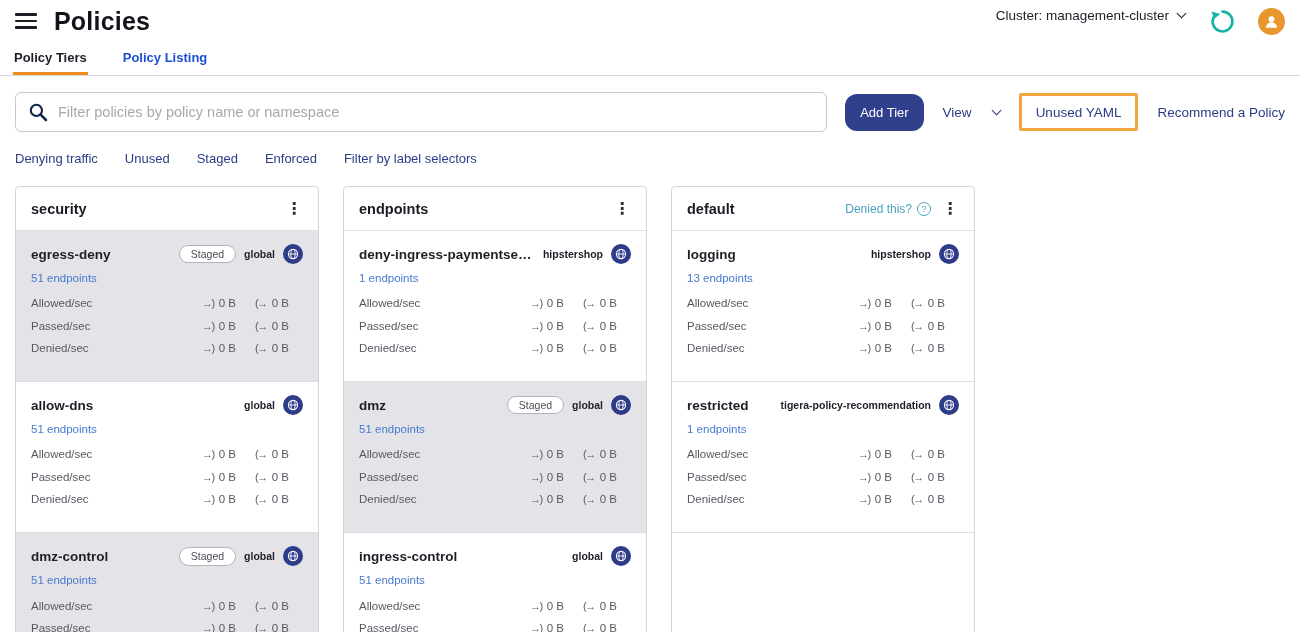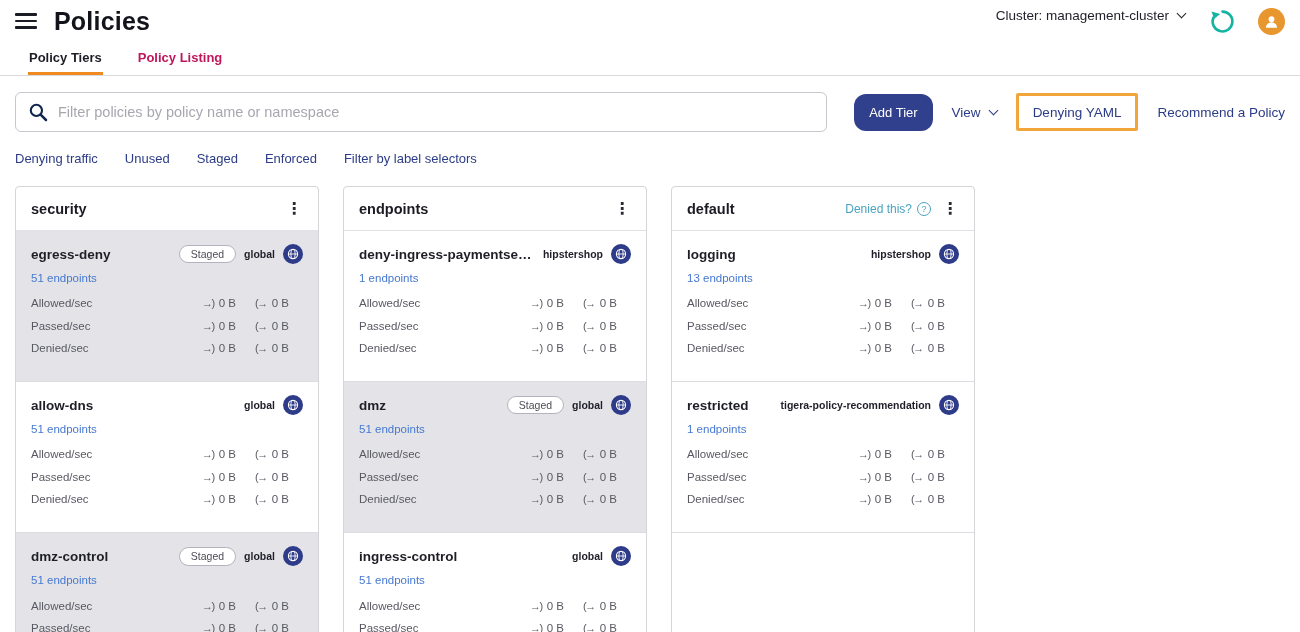--- a/index.html
+++ b/index.html
@@ -12,32 +12,32 @@
   .hamburger { width:22px; height:16px; display:flex; flex-direction:column; justify-content:space-between; cursor:pointer; }
   .hamburger span { display:block; height:2.6px; background:#1c1c24; border-radius:1px; }
   .app-title { margin-left:17px; font-size:25px; font-weight:800; color:#13131b; letter-spacing:.2px; }
   .top-right { margin-left:auto; display:flex; align-items:flex-start; }
   .cluster { display:flex; align-items:center; font-size:13.5px; color:#22222c; cursor:pointer; }
   .chev { display:inline-block; width:7px; height:7px; border-right:1.6px solid currentColor; border-bottom:1.6px solid currentColor; transform:rotate(45deg); margin-left:9px; margin-top:-4px; }
   .histbtn { margin-left:24px; cursor:pointer; display:flex; }
   .avatar { margin-left:22px; width:27px; height:27px; border-radius:50%; background:#E8962E; display:flex; align-items:center; justify-content:center; cursor:pointer; }
 
   
-  .tabbar { display:flex; padding:0 28px; border-bottom:1px solid #d9d9de; height:34px; }
-  .tab { font-size:13px; font-weight:700; color:#be185d; padding:0 1px; margin-right:34px; display:flex; align-items:center; cursor:pointer; border-bottom:3px solid transparent; }
+  .tabbar { display:flex; padding:0 13px; border-bottom:1px solid #d9d9de; height:34px; }
+  .tab { font-size:13px; font-weight:700; color:#1d4ed8; padding:0 1px; margin-right:34px; display:flex; align-items:center; cursor:pointer; border-bottom:3px solid transparent; }
   .tab.active { color:#1d1d26; border-bottom-color:#EF8A20; }
 
   
   .toolbar { display:flex; align-items:center; padding:16px 15px 0; }
   .search { width:812px; height:40px; border:1.5px solid #c7c7ce; border-radius:6px; display:flex; align-items:center; padding:16px 12px; gap:10px; background:#fff; }
   .search input { border:none; outline:none; flex:1; font-size:14.5px; color:#33333c; font-family:inherit; background:transparent; }
   .search input::placeholder { color:#a7a7b0; }
   .tool-right { margin-left:auto; display:flex; align-items:center; gap:19px; }
   .btn-primary { height:37px; padding:0 15px; background:#31408C; color:#fff; font-size:13px; border:none; border-radius:12px; font-family:inherit; cursor:pointer; }
-  .link-navy { color:#2C3C86; font-size:13.5px; cursor:pointer; display:flex; align-items:center; white-space:nowrap; background:none; border:none; font-family:inherit; }
+  .link-navy { color:#2C3C86; font-size:13.5px; cursor:pointer; display:flex; align-items:center; white-space:nowrap; background:none; border:none; font-family:inherit;gap:12px; }
   .btn-export { height:38px; padding:0 14px; background:#fff; color:#2C3C86; font-size:13.5px; border:3px solid #F2A53A; border-radius:2px; font-family:inherit; cursor:pointer; white-space:nowrap; }
 
   
   .filters { display:flex; gap:27px; padding:19px 15px 0; font-size:13px; color:#2C3C86; }
   .filters span { cursor:pointer; white-space:nowrap; }
 
   
   .board { display:flex; gap:24px; padding:20px 15px 0; align-items:stretch; height:620px; }
   .tier { width:304px; flex:none; border:1px solid #d4d4d9; border-radius:4px; background:#fff; overflow:hidden; }
   .tier-head { display:flex; align-items:center; height:44px; padding:0 15px; border-bottom:1px solid #e1e1e6; gap:10px; }
@@ -105,21 +105,21 @@
         <line x1="12.9" y1="12.9" x2="18" y2="18" stroke="#10254d" stroke-width="2.5" stroke-linecap="round"></line>
       </svg>
       <input type="text" placeholder="Filter policies by policy name or namespace" style="">
     </div>
     <div class="tool-right">
       <button class="btn-primary">Add Tier</button>
       <button class="link-navy">
         <span>View</span>
         <i class="chev"></i>
       </button>
-      <button class="btn-export">Denying YAML</button>
+      <button class="btn-export">Unused YAML</button>
       <button class="link-navy">Recommend a Policy</button>
     </div>
   </div>
 
   <div class="filters">
     <span>Denying traffic</span>
     <span>Unused</span>
     <span>Staged</span>
     <span>Enforced</span>
     <span>Filter by label selectors</span>

